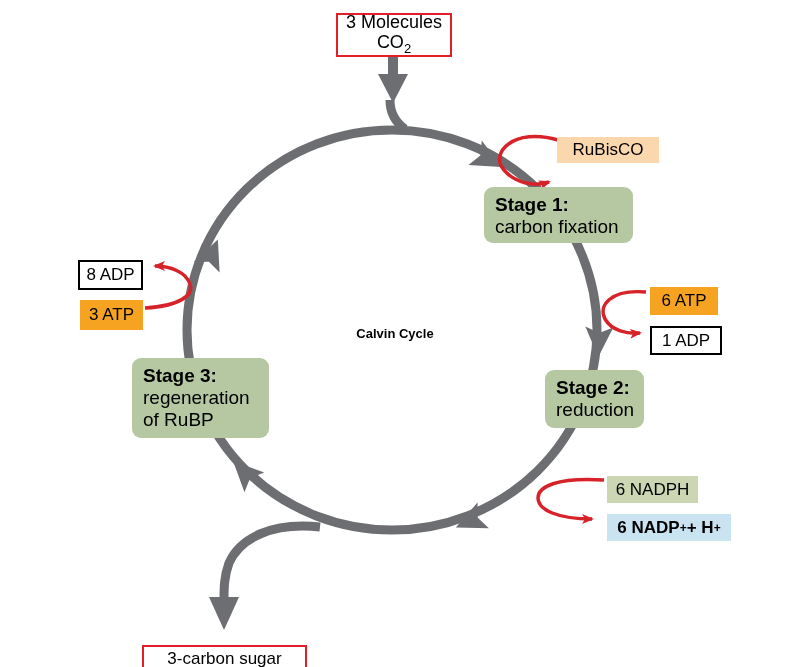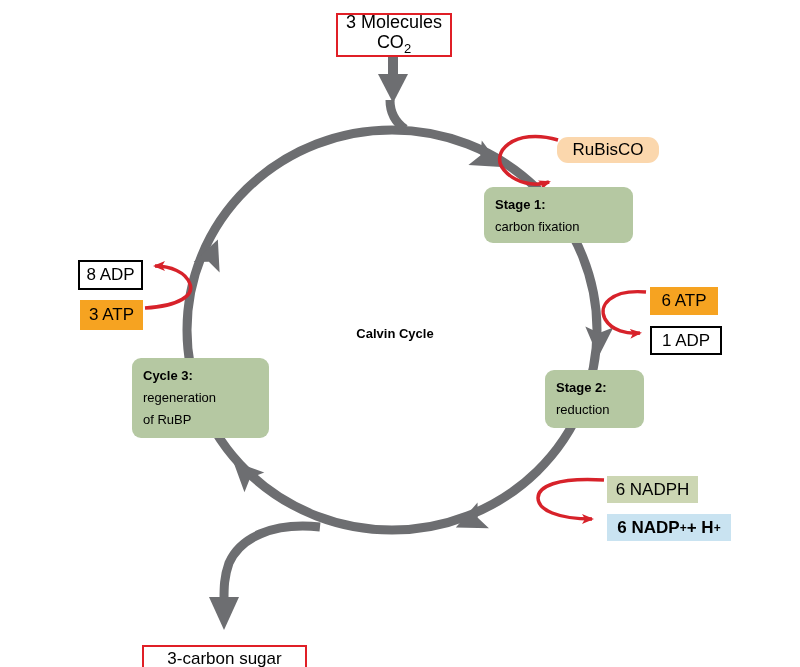--- a/index.html
+++ b/index.html
@@ -35,31 +35,31 @@
     background: #fff;
     flex-direction: column;
     text-align: center;
   }
   .co2 { font-size: 18px; }
   .outline-black {
     border: 2px solid #000;
     background: #fff;
   }
   .orange     { background: var(--orange, #f6a321); }
-  .peach      { background: var(--peach, #fbd7ad); border-radius: 11px; }
+  .peach      { background: var(--peach, #fbd7ad); border-radius: 0; }
   .pale-green { background: var(--pale-green, #ccd6b3); }
   .light-blue { background: var(--light-blue, #c9e3f1); font-weight: bold; }
 
   .stage-box {
     position: absolute;
     box-sizing: border-box;
     background: var(--stage-green, #b5c8a2);
     border-radius: 9px;
     padding: 7px 11px;
-    font-size: 13px;
+    font-size: 19px;
     line-height: 22px;
     text-align: left;
   }
   .stage-title { font-weight: bold; }
   .stage-box div { white-space: nowrap; }
 
   .center-label {
     position: absolute;
     font-size: 13px;
     font-weight: bold;
@@ -137,21 +137,21 @@
     <span>6 NADPH</span>
   </div>
   <div class="box light-blue" style="left:607px; top:506px; width:124px; height:27px;">
     <span>6 NADP</span>
       <sup>+</sup>
       <span>+ H</span>
       <sup>+</sup>
   </div>
 
   <div class="stage-box" style="left:132px; top:358px; width:137px; height:80px;">
-    <div class="stage-title">Cycle 3:</div>
+    <div class="stage-title">Stage 3:</div>
     <div>regeneration</div>
     <div>of RuBP</div>
   </div>
 
   <div class="box outline-black" style="left:78px; top:252px; width:65px; height:30px;">
     <span>8 ADP</span>
   </div>
   <div class="box orange" style="left:80px; top:292px; width:63px; height:30px;">
     <span>3 ATP</span>
   </div>

